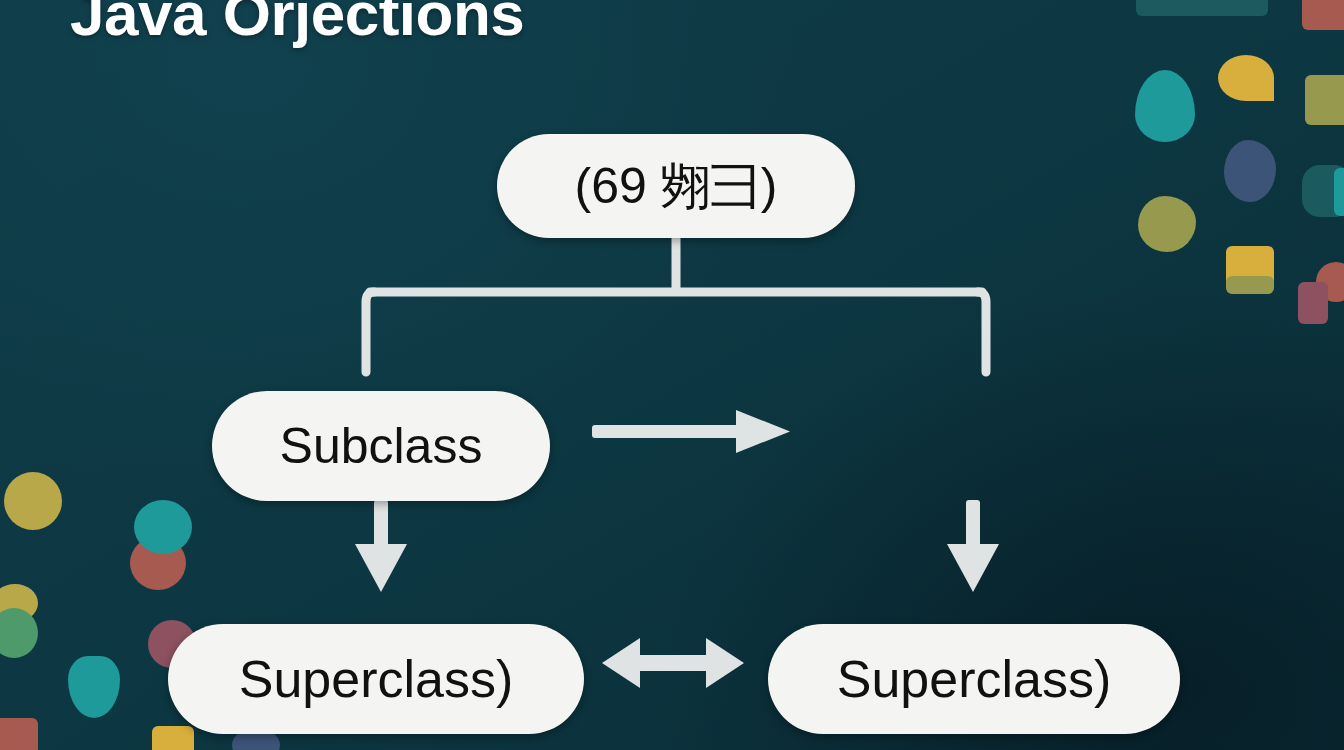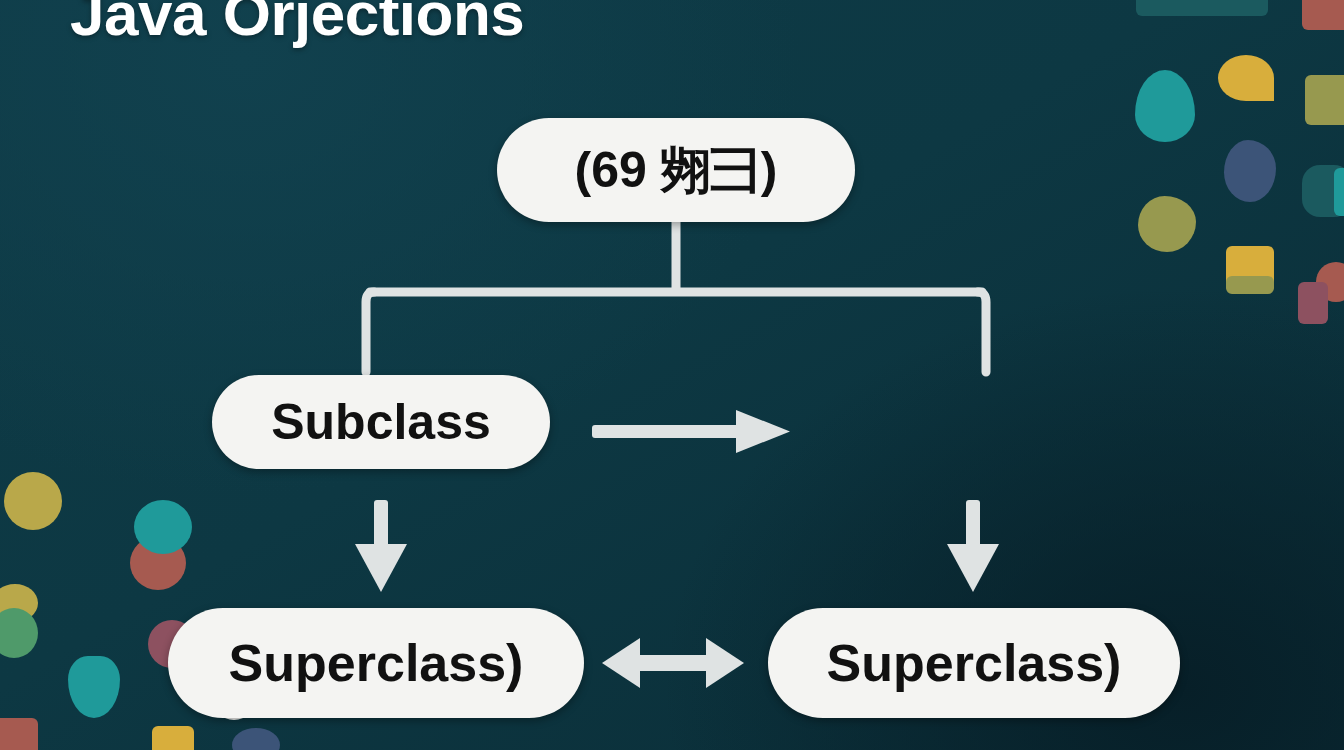--- a/index.html
+++ b/index.html
@@ -50,32 +50,33 @@
     text-shadow: 0 2px 5px rgba(0,0,0,0.35);
   }
 
   
   .node {
     position: absolute;
     display: flex;
     align-items: center;
     justify-content: center;
     border-radius: 999px;
-    font-weight: 700;
+    font-weight: 400;
     color: #111111;
     box-shadow: 0 3px 9px rgba(0,0,0,0.33);
     text-align: right;
     line-height: 1;
     white-space: nowrap;
+    margin-top: 16px;
   }
   .node.light { background: #f4f4f2; }
   .node.amber { background: #f7c659; }
 
   #node-root   { left: 497px; top: 118px; width: 358px; height: 104px; font-size: 50px; }
-  #node-sub    { left: 212px; top: 375px; width: 338px; height: 94px; font-size: 50px; }
+  #node-sub    { left: 212px; top: 375px; width: 338px; height: 110px; font-size: 50px; }
   #node-child  { left: 815px; top: 375px; width: 318px; height: 110px; font-size: 52px; }
   #node-sup-l  { left: 168px; top: 608px; width: 416px; height: 110px; font-size: 52px; }
   #node-sup-r  { left: 768px; top: 608px; width: 412px; height: 110px; font-size: 52px; }
 
   
   #connector { position: absolute; left: 0; top: 0; width: 1344px; height: 750px; }
 </style>
 </head>
 <body>
 

